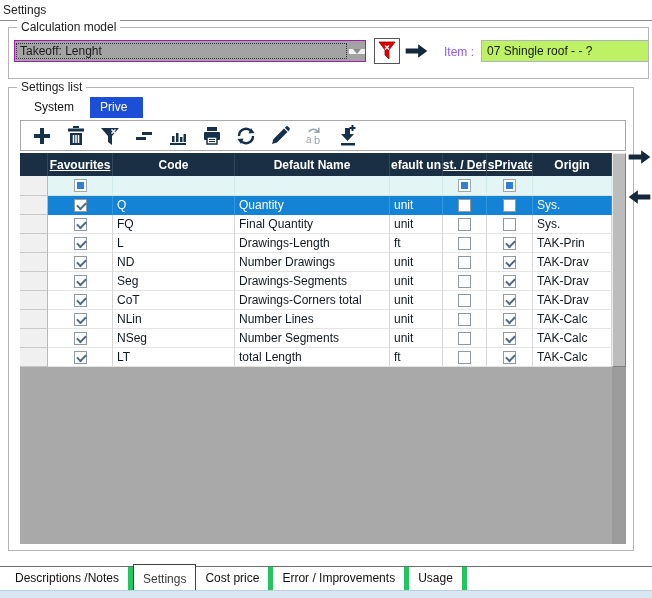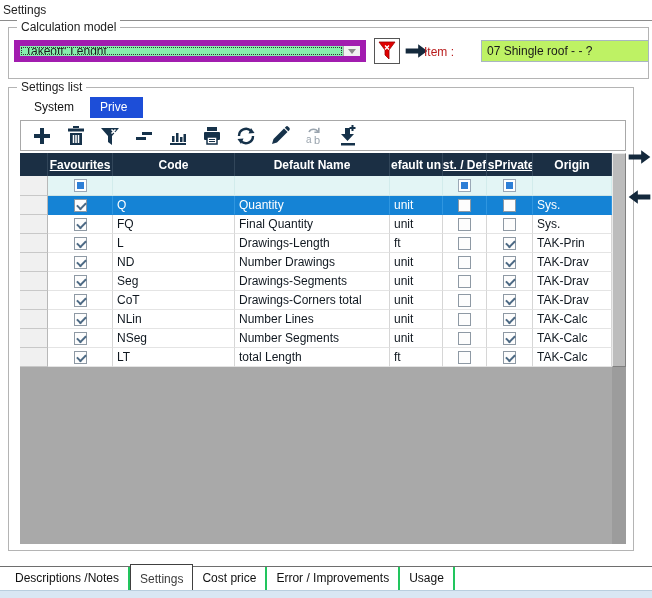--- a/index.html
+++ b/index.html
@@ -16,28 +16,28 @@
 
   
   .panel-title { position: absolute; left: 3px; top: 3px; color: #222; }
   .top-line { position: absolute; left: 0; top: 20px; width: 652px; border-top: 1px solid #8c8c8c; }
 
   
   .groupbox { position: absolute; border: 1px solid #b4b4b4; background: #fff; }
   .legend { position: absolute; top: -8px; left: 8px; background: #fff; padding: 0 4px; color: #222; white-space: nowrap; }
 
   
-  .combo { left: 14px; top: 40px; width: 352px; height: 22px; background: #86efac; border: 6px solid #a21caf; display: flex; }
+  .combo { left: 14px; top: 40px; width: 352px; height: 22px; background: #a3a3a3; border: 1px solid #a21caf; display: flex; align-items: center; }
   .combo-text { flex: 1; border: 1px dotted #333; margin: 1px; padding: 0 3px; display: flex; align-items: center; white-space: nowrap; overflow: hidden; }
   .combo-btn { width: 17px; background: #f1f1f1; border-left: 1px solid #ababab; display: flex; align-items: center; justify-content: center; }
   .combo-arrow { width: 0; height: 0; border-left: 4px solid transparent; border-right: 4px solid transparent; border-top: 5px solid #8a8a8a; }
 
   .filter-btn { left: 374px; top: 38px; width: 26px; height: 26px; background: #fff; border: 1px solid #555; display: flex; align-items: center; justify-content: center; }
 
-  .item-label { left: 424px; top: 45px; color: #b91c1c; }
+  .item-label { left: 444px; top: 45px; color: #8b5cf6; }
   .item-field { left: 481px; top: 40px; width: 168px; height: 22px; background: #bef264; border: 1px solid #a9b6c2; display: flex; align-items: center; padding-left: 5px; white-space: nowrap; overflow: hidden; }
 
   
   .list-tabs { left: 24px; top: 97px; display: flex; height: 21px; }
   .ltab { padding: 3px 16px 0 10px; color: #111; }
   .ltab.active { background: #1d4ed8; color: #fff; }
 
   
   .toolbar { left: 20px; top: 120px; width: 606px; height: 31px; border: 1px solid #a8a8a8; background: #fff; display: flex; align-items: center; gap: 8px; padding-left: 8px; }
   .tbtn { width: 26px; height: 26px; display: flex; align-items: center; justify-content: center; }
@@ -72,21 +72,21 @@
   .sb-thumb { position: absolute; left: 0; top: 0; width: 14px; height: 214px; background: #bcbcbc;
     border: 1px solid; border-color: #e9e9e9 #7f7f7f #7f7f7f #e9e9e9; }
 
   .side-arrow { width: 25px; height: 20px; }
   .arrow-right-main { left: 404px; top: 41px; }
   .arrow-right-side { left: 627px; top: 147px; }
   .arrow-left-side { left: 627px; top: 187px; }
 
   
   .bottom-tabbar { position: absolute; left: 0; top: 566px; width: 652px; height: 24px; border-top: 1px solid #6e6e6e; display: flex; padding-left: 6px; background: #fff; }
-  .btab { padding: 4px 9px 0 9px; border-right: 2px solid #22c55e; color: #111; white-space: nowrap; height: 23px; }
+  .btab { padding: 4px 9px 0 9px; border-right: 5px solid #22c55e; color: #111; white-space: nowrap; height: 23px; }
   .btab.active { border: 1px solid #404040; border-top: 1px solid #404040; margin-top: -3px; padding-top: 7px; height: 27px; background: #fff; color: #3c3c3c; }
   .bottom-strip { position: absolute; left: 0; top: 590px; width: 652px; height: 8px; background: #d9e7f3; border-top: 1px solid #b9cede; }
 </style>
 </head>
 <body>
 
 <div class="panel-title">Settings</div>
 <div class="top-line"></div>
 
 <div class="groupbox" style="left:8px;top:27px;width:641px;height:52px;">

